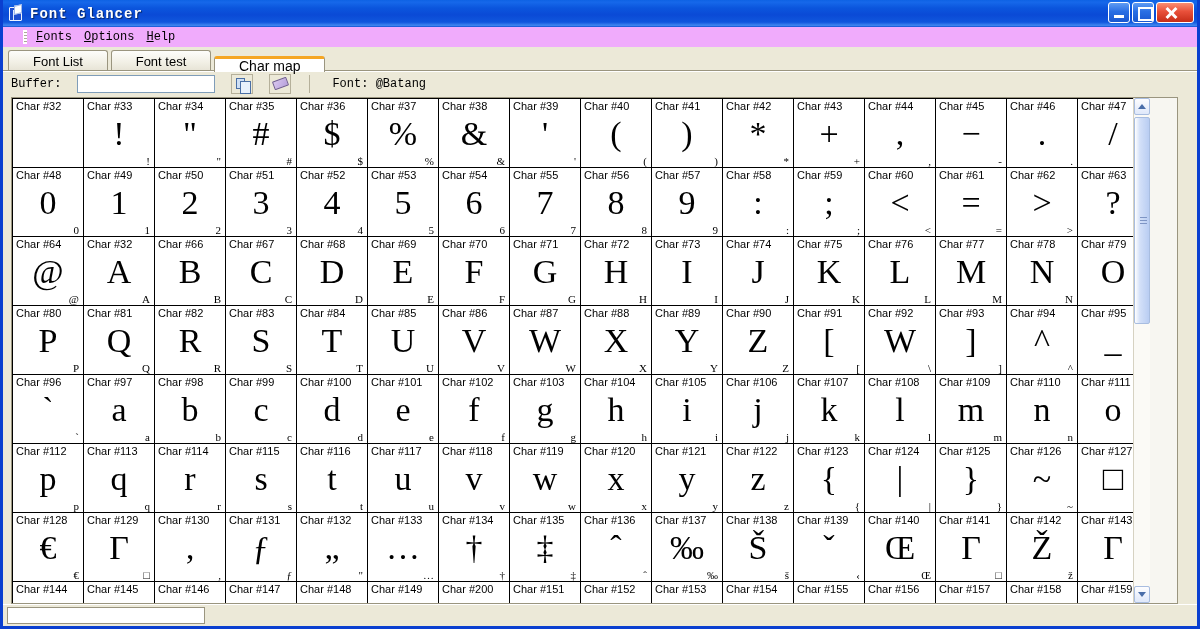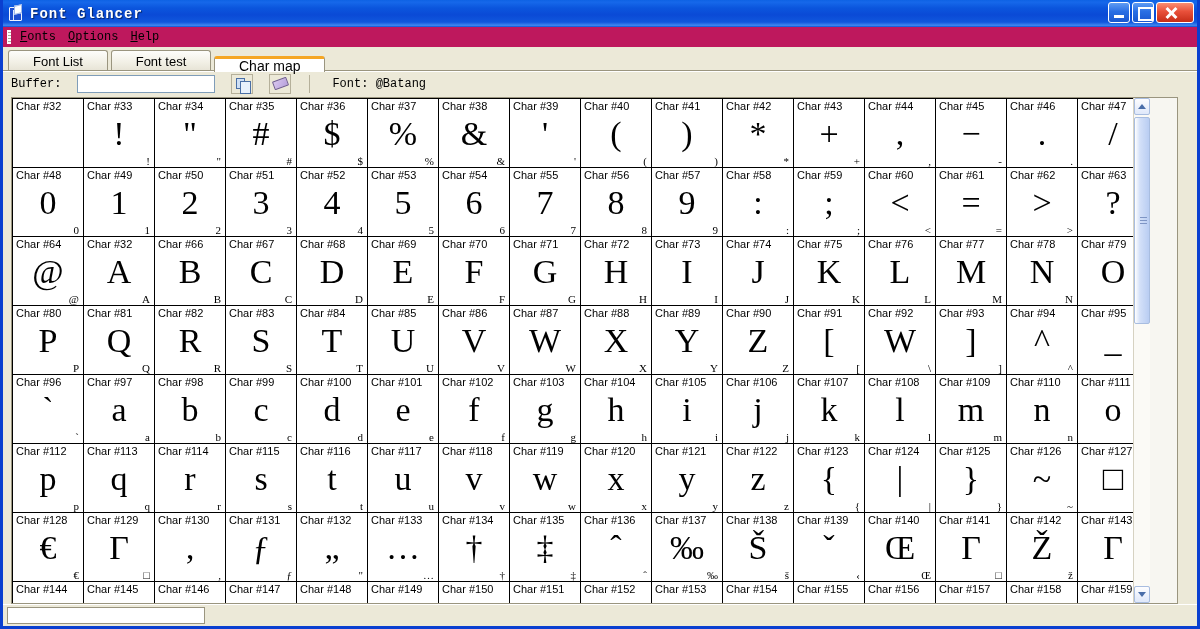--- a/index.html
+++ b/index.html
@@ -116,24 +116,24 @@
     flex: 1 1 auto;
     background: #ece9d8;
     display: flex;
     flex-direction: column;
     overflow: hidden;
   }
 
   
   .menubar {
     height: 20px; min-height: 20px;
-    background: #be185d;
+    background: #f0abfc;
     display: flex;
     align-items: center;
-    padding-left: 4px;
+    padding-left: 20px;
   }
   .grip {
     width: 4px; height: 14px;
     margin-right: 5px;
     background: repeating-linear-gradient(180deg,#fff 0 2px,#aca899 2px 3px);
     border-left: 1px solid #fff;
   }
   .menuitem {
     font-family: "Liberation Mono", monospace;
     font-size: 12px;
@@ -1021,21 +1021,21 @@
               <div class="cell-label">Char #148</div>
               <div class="cell-glyph"></div>
               <div class="cell-mini"></div>
             </div>
             <div class="cell">
               <div class="cell-label">Char #149</div>
               <div class="cell-glyph"></div>
               <div class="cell-mini"></div>
             </div>
             <div class="cell">
-              <div class="cell-label">Char #150</div>
+              <div class="cell-label">Char #200</div>
               <div class="cell-glyph"></div>
               <div class="cell-mini"></div>
             </div>
             <div class="cell">
               <div class="cell-label">Char #151</div>
               <div class="cell-glyph"></div>
               <div class="cell-mini"></div>
             </div>
             <div class="cell">
               <div class="cell-label">Char #152</div>

